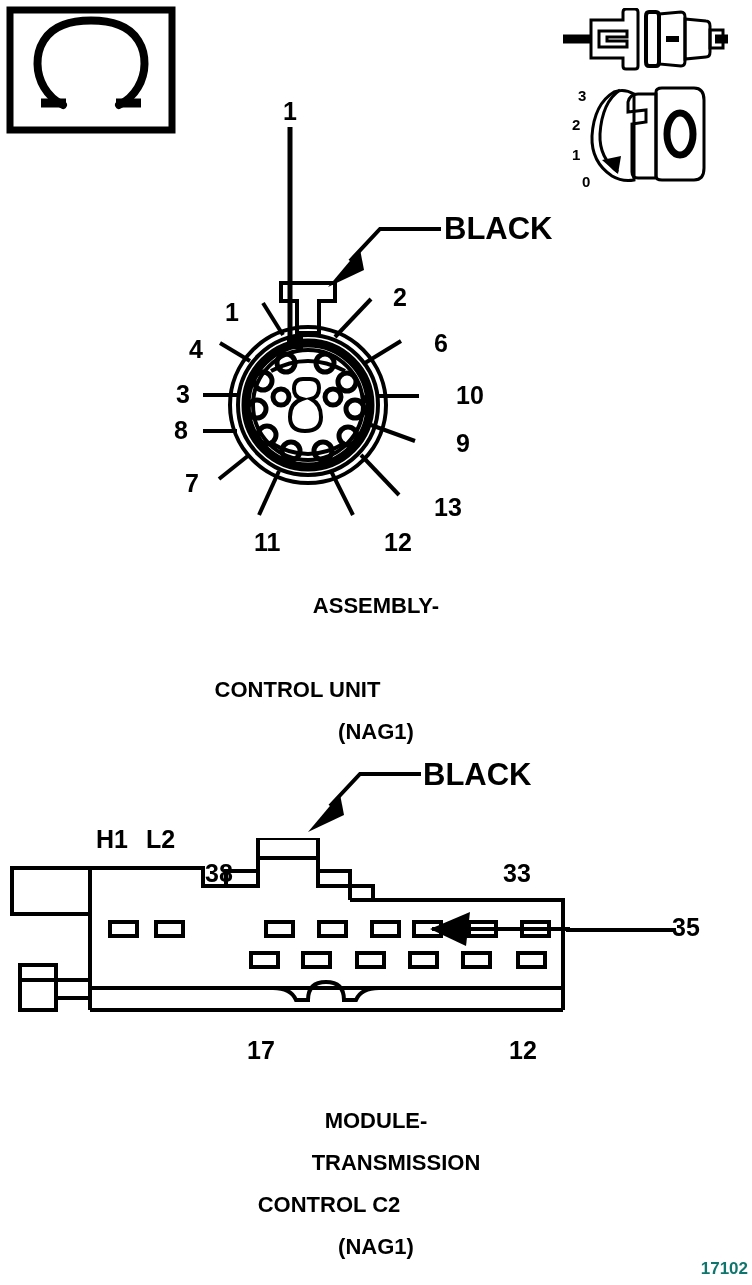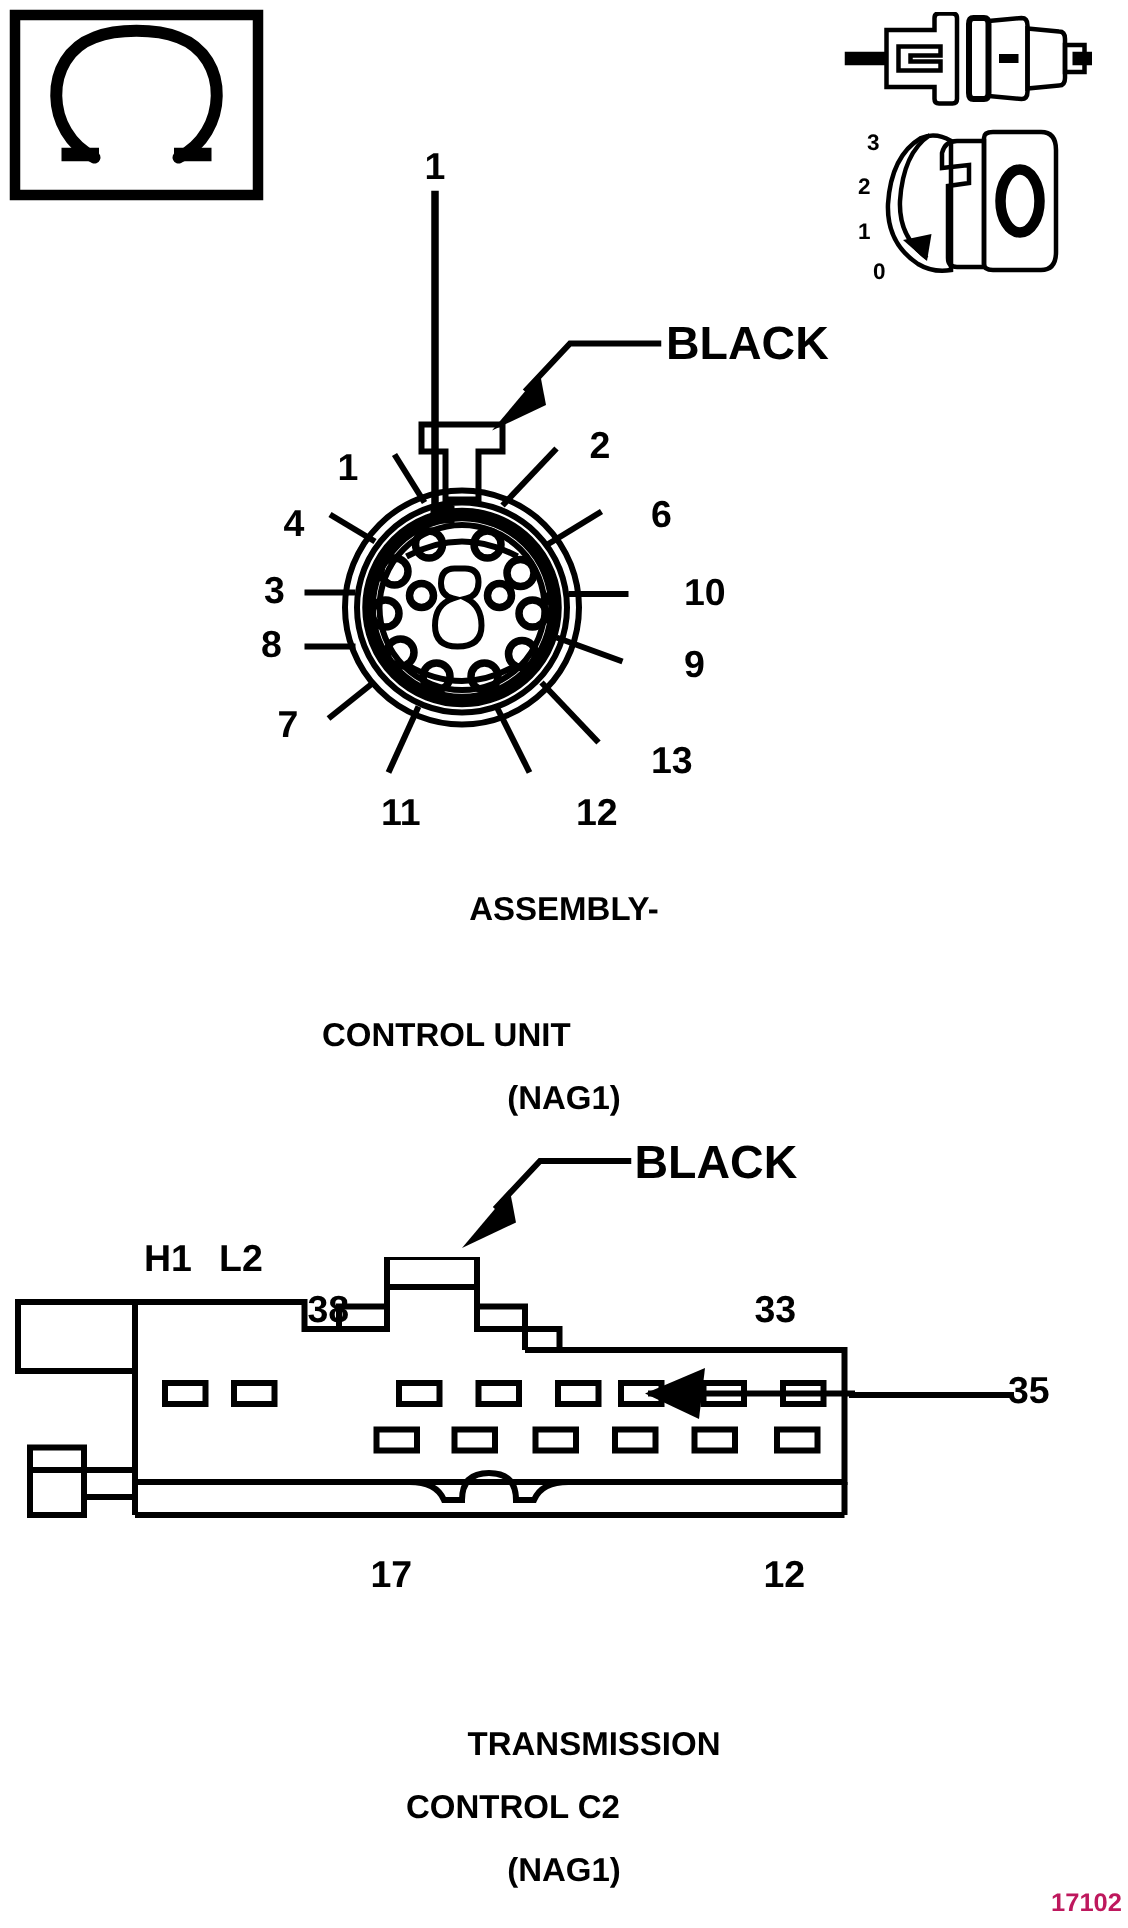--- a/index.html
+++ b/index.html
@@ -37,21 +37,21 @@
     text-align: center;
     white-space: nowrap;
     line-height: 1;
   }
   .keylbl { font-size: 15px; font-weight: bold; }
   .figno {
     position: absolute;
     font-family: "Liberation Sans", sans-serif;
     font-weight: bold;
     font-size: 17px;
-    color: #be185d;
+    color: #0f766e;
     letter-spacing: 0px;
   }
   svg { display: block; }
   .ln { stroke: #000; fill: none; }
 </style>
 </head>
 <body>
 
 <div id="page">
 
@@ -261,19 +261,20 @@
   </div>
 
   <div class="lbl pin-num" style="left:96px; top:827px;">H1</div>
   <div class="lbl pin-num" style="left:146px; top:827px;">L2</div>
   <div class="lbl pin-num" style="left:205px; top:861px;">38</div>
   <div class="lbl pin-num" style="left:503px; top:861px;">33</div>
   <div class="lbl pin-num" style="left:247px; top:1038px;">17</div>
   <div class="lbl pin-num" style="left:509px; top:1038px;">12</div>
   <div class="lbl pin-num" style="left:672px; top:915px;">35</div>
 
+  <div class="caption" style="left:0; top:1110px; width:752px;">MODULE-</div>
   <div class="caption" style="left:0; top:1152px; width:752px;margin-left:20px;">TRANSMISSION</div>
-  <div class="caption" style="left:14px; top:1194px; width:656px;">CONTROL C2</div>
+  <div class="caption" style="left:1px; top:1194px; width:656px;">CONTROL C2</div>
   <div class="caption" style="left:0; top:1236px; width:752px;">(NAG1)</div>
 
   <div class="figno" style="right:4px; bottom:6px;">17102</div>
 
 </div>
 
 </body></html>

